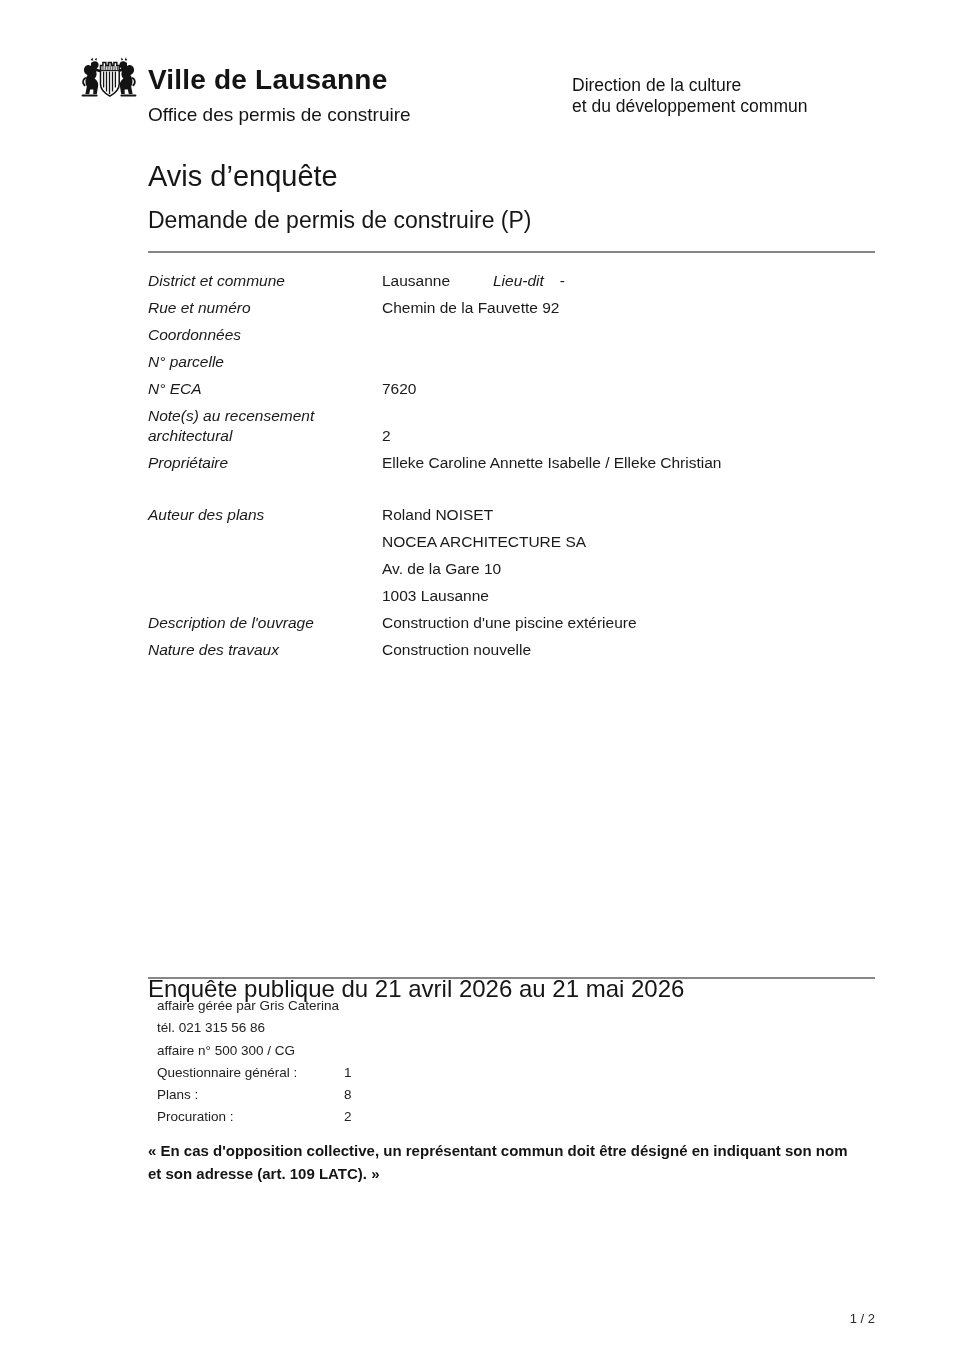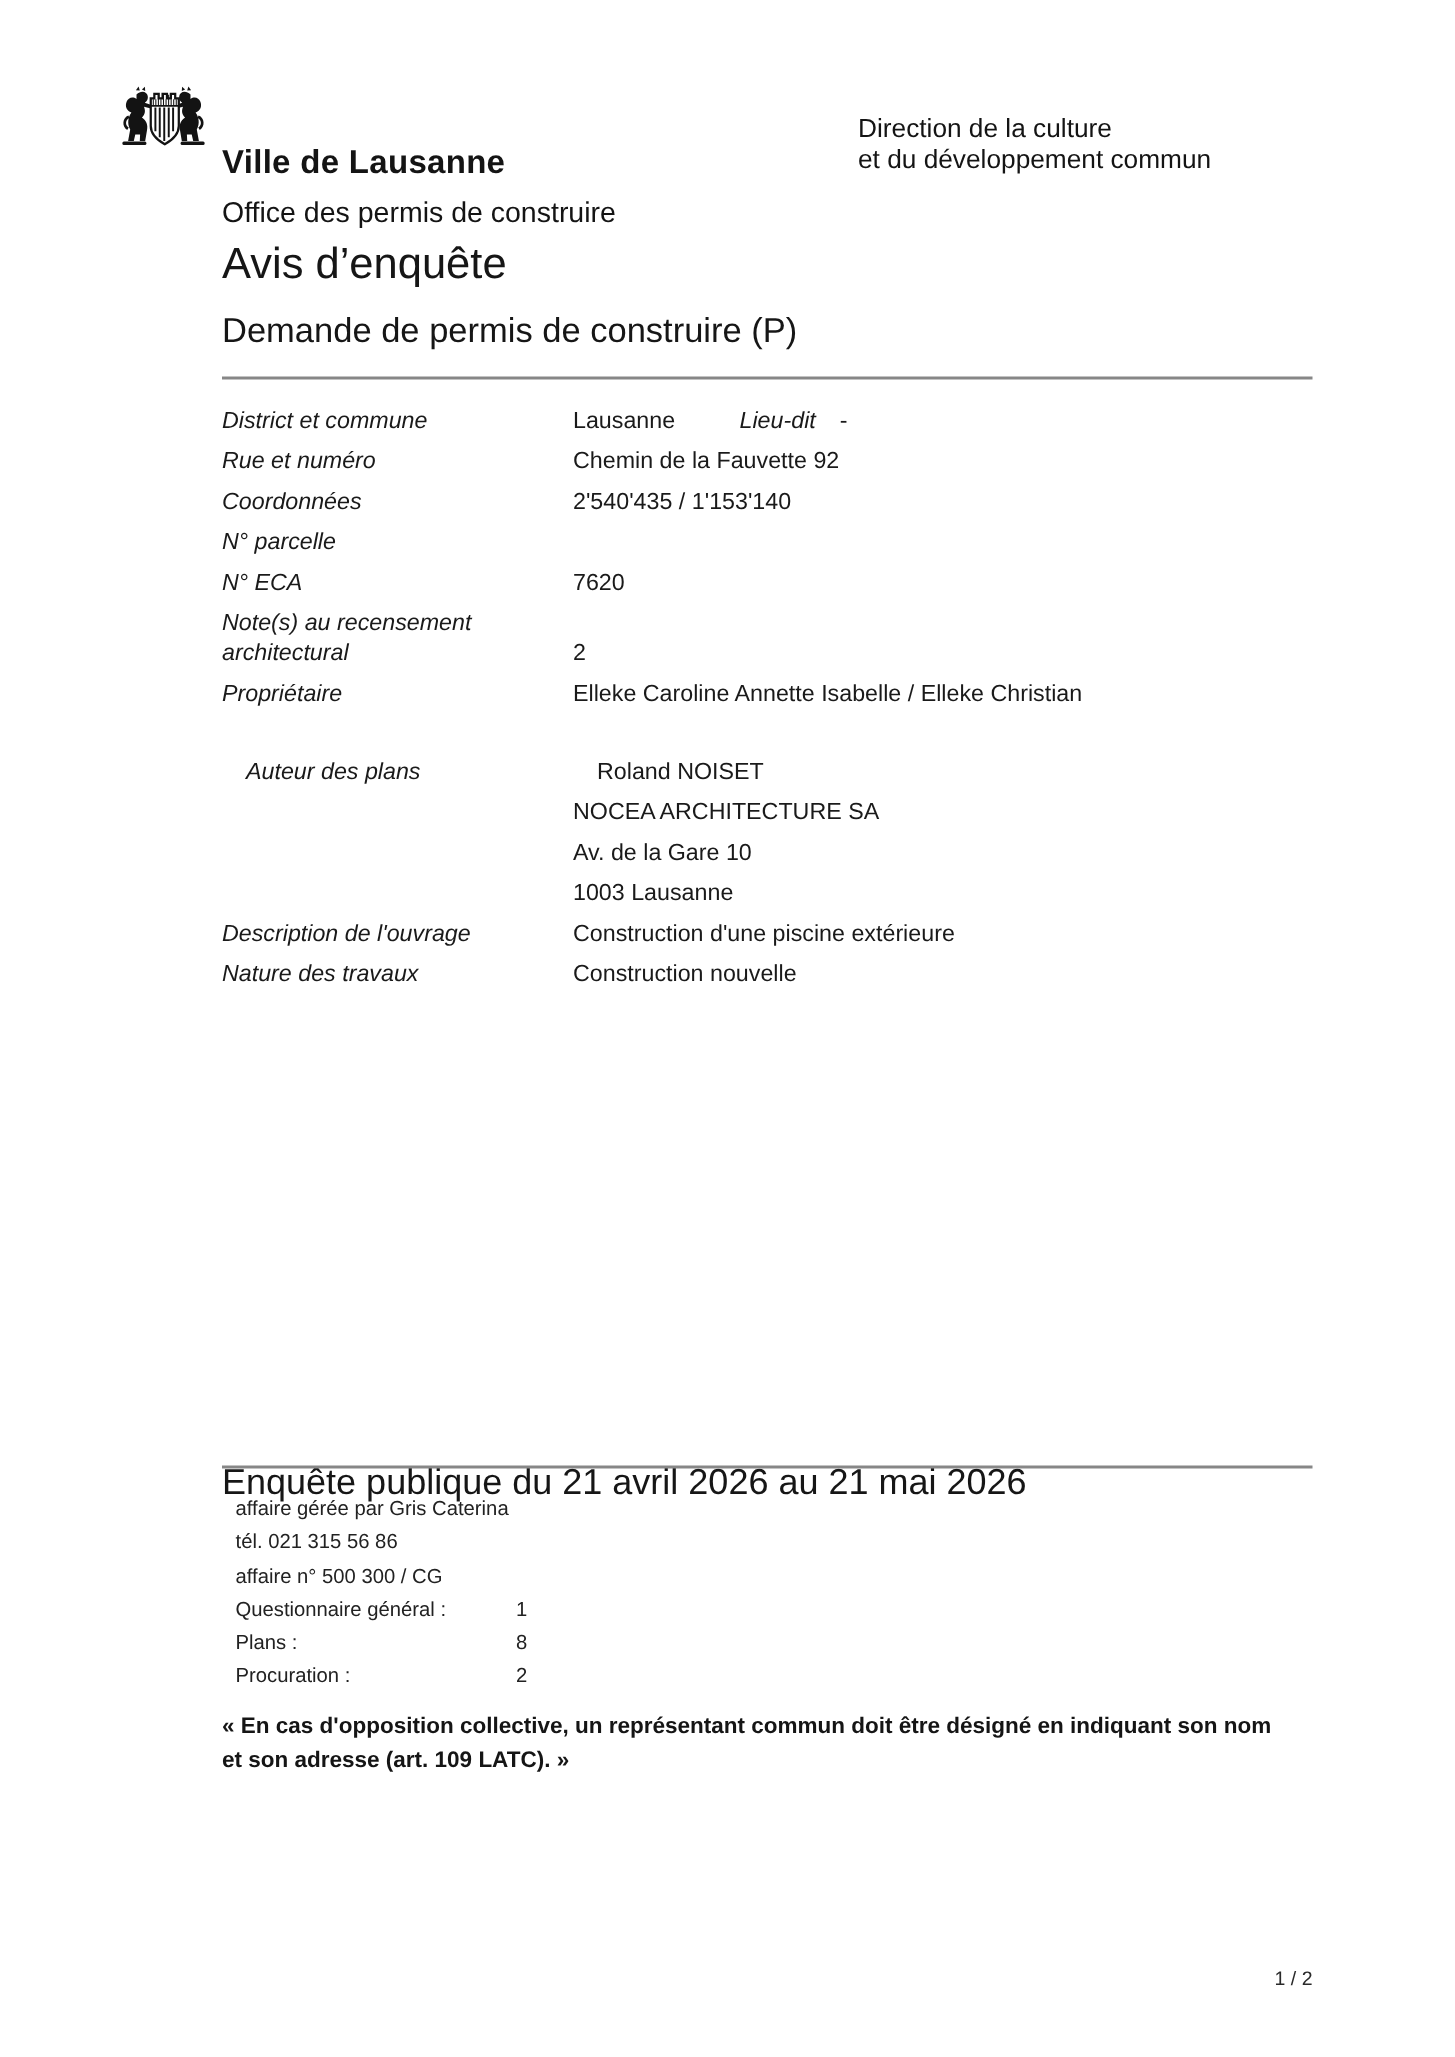--- a/index.html
+++ b/index.html
@@ -7,33 +7,33 @@
     position:relative;
     width:970px;height:1371px;
     background:#ffffff;
     font-family:"Liberation Sans","DejaVu Sans",sans-serif;
     color:#1b1b1b;
     overflow:hidden;
   }
   
   .logo{position:absolute;left:78px;top:57px;}
   .brand{position:absolute;left:148px;top:64px;}
-  .brand-title{font-size:22px;line-height:32px;font-weight:600;color:#141414;letter-spacing:.2px;margin-top:28px;}
+  .brand-title{font-size:28px;line-height:32px;font-weight:600;color:#141414;letter-spacing:.2px;}
   .brand-office{font-size:19px;margin-top:8px;color:#141414;}
   .direction{position:absolute;left:572px;top:75px;font-size:17.5px;line-height:21px;color:#141414;}
   
   .doc-title{position:absolute;left:148px;top:160px;font-size:29px;color:#161616;}
   .doc-subtitle{position:absolute;left:148px;top:207px;font-size:23px;color:#161616;}
   .rule{position:absolute;left:148px;width:727px;height:2px;background:#878787;}
   .rule1{top:251px;}
   .rule2{top:977px;}
   
   .details{position:absolute;left:148px;top:271px;width:742px;font-size:15.5px;color:#1a1a1a;}
   .drow{display:flex;align-items:flex-end;line-height:20px;margin-bottom:7px;}
-  .drow.gap{margin-top:32px;margin-left:16px;}
+  .drow.gap{margin-top:32px;}
   .dlabel{flex:0 0 234px;font-style:italic;padding-right:4px;box-sizing:border-box;}
   .dvalue{flex:1;}
   .w-fixed{display:inline-block;width:111px;}
   .ital{font-style:italic;}
   .dash{margin-left:16px;}
   
   .inquiry-heading{position:absolute;left:148px;top:943px;font-size:24px;color:#161616;margin-top:32px;}
   .case{position:absolute;left:157px;top:995px;font-size:13.5px;line-height:22.3px;color:#222;}
   .crow{display:flex;justify-content:center;}
   .clabel{flex:0 0 187px;}
@@ -114,21 +114,20 @@
       </span>
     </div>
 
     <div class="drow">
       <span class="dlabel">Rue et numéro</span>
       <span class="dvalue">Chemin de la Fauvette 92</span>
     </div>
 
     <div class="drow">
       <span class="dlabel">Coordonnées</span>
-      <span class="dvalue">2'540'435 / 1'153'140</span>
     </div>
 
     <div class="drow">
       <span class="dlabel">N° parcelle</span>
     </div>
 
     <div class="drow">
       <span class="dlabel">N° ECA</span>
       <span class="dvalue">7620</span>
     </div>

